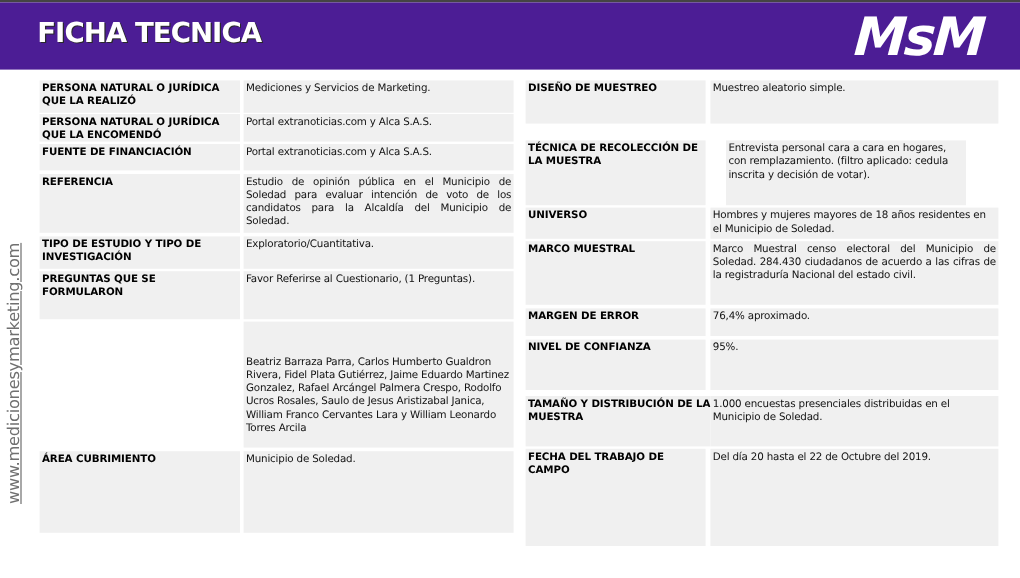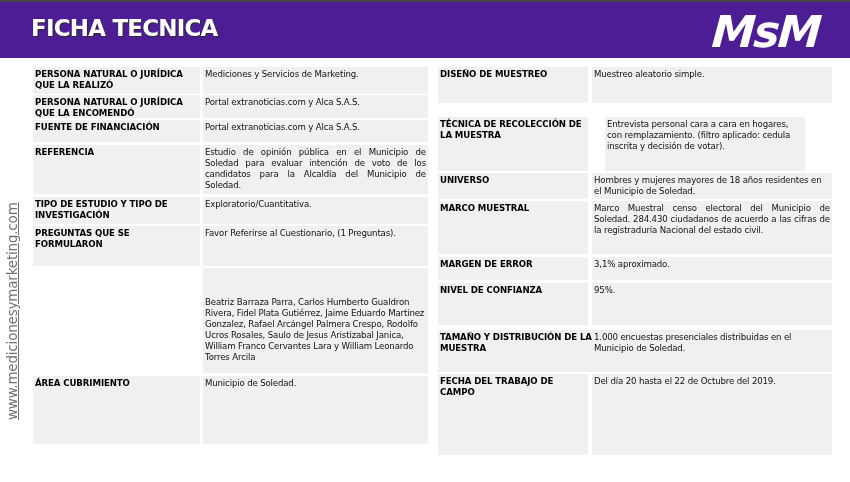--- a/index.html
+++ b/index.html
@@ -152,21 +152,21 @@
       </div>
     <div class="cell" style="left:154px;width:240px;">
         <div class="value justify">Marco Muestral  censo electoral del Municipio de Soledad. 284.430 ciudadanos de acuerdo a las cifras de  la registraduría Nacional del estado civil.</div>
       </div>
   </div>
   <div class="row" style="left:438px;top:257px;width:394px;height:23px;">
     <div class="cell" style="left:0;width:150px;">
         <div class="label">MARGEN DE ERROR</div>
       </div>
     <div class="cell" style="left:154px;width:240px;">
-        <div class="value">3,1% aproximado.</div>
+        <div class="value">76,4% aproximado.</div>
       </div>
   </div>
   <div class="row" style="left:438px;top:283px;width:394px;height:42px;">
     <div class="cell" style="left:0;width:150px;">
         <div class="label">NIVEL DE CONFIANZA</div>
       </div>
     <div class="cell" style="left:154px;width:240px;">
         <div class="value">95%.</div>
       </div>
   </div>

